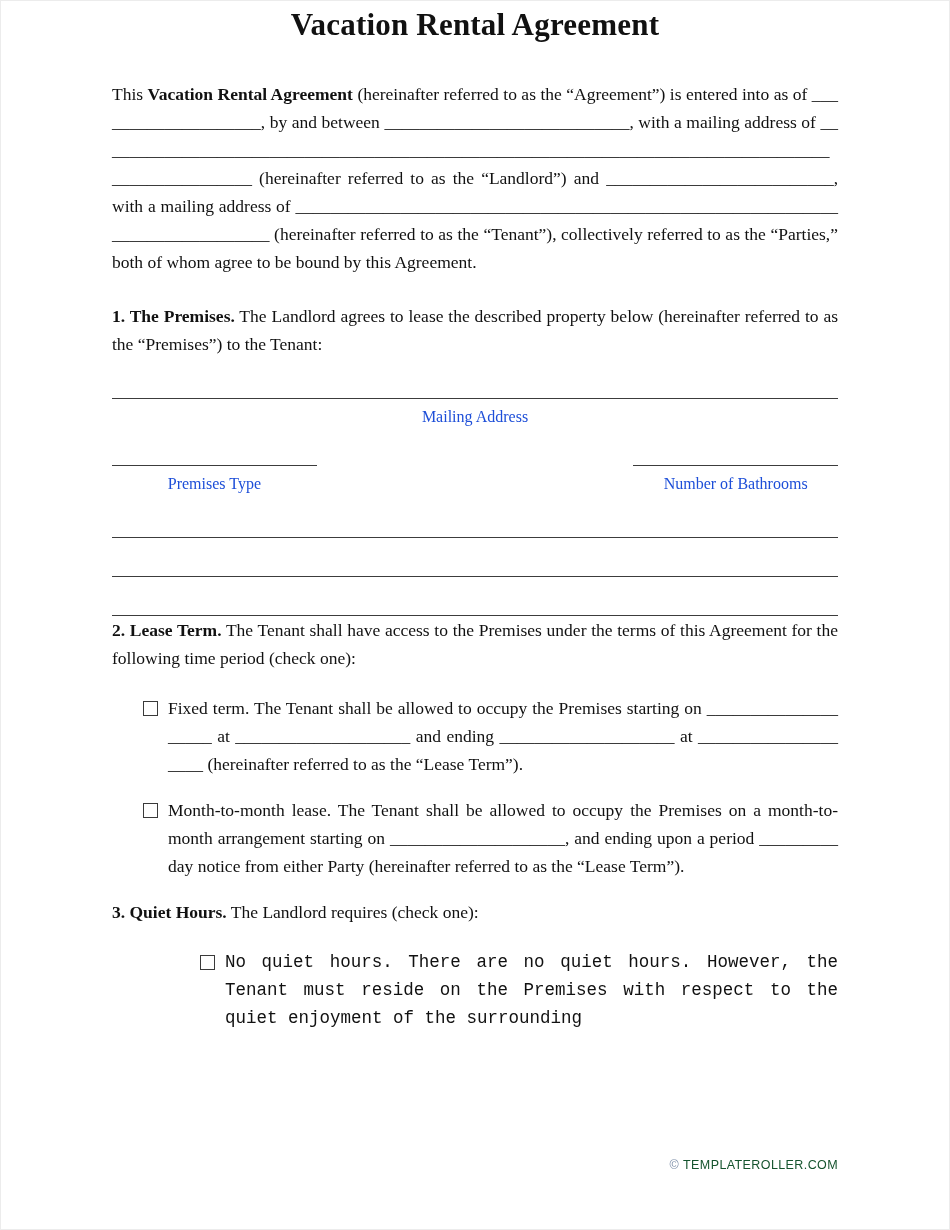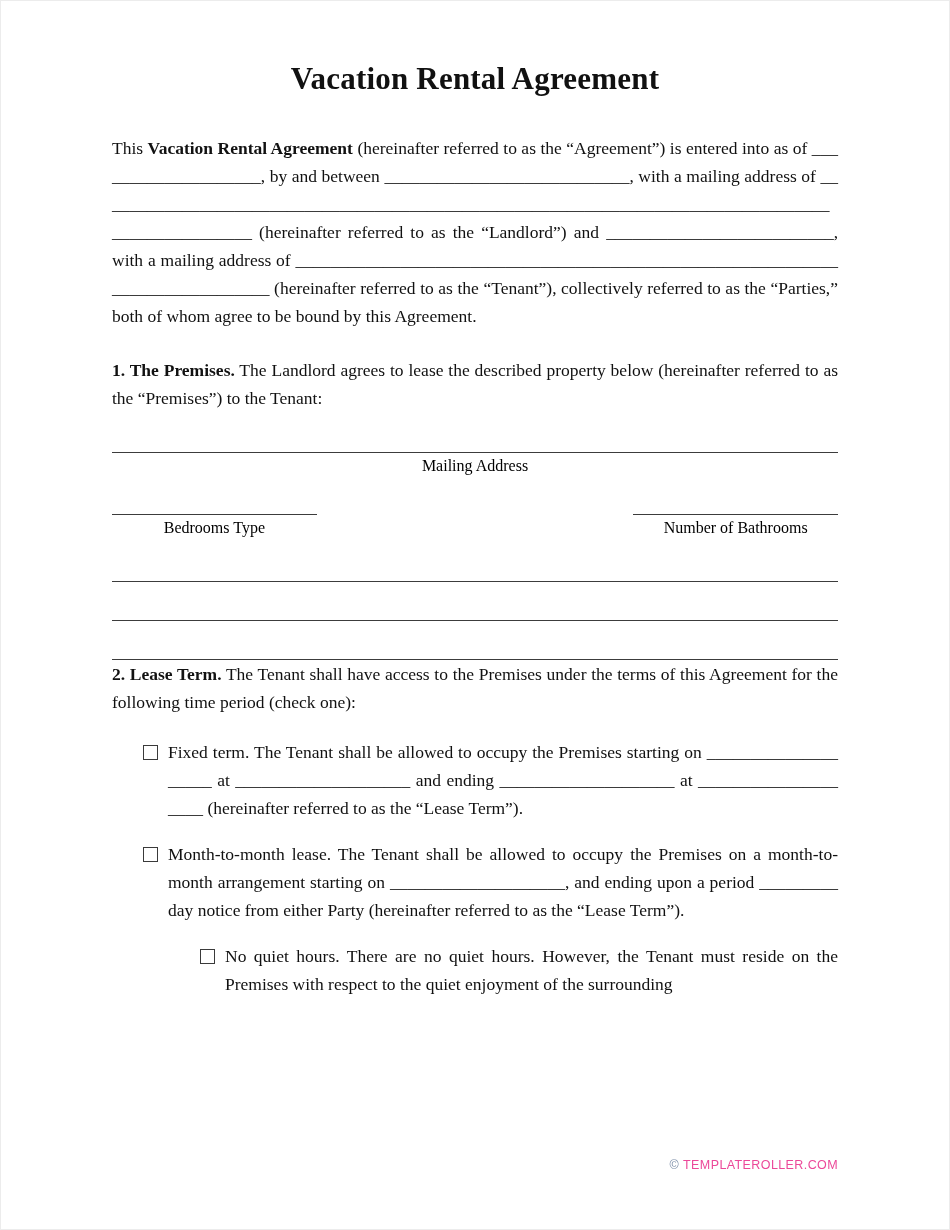--- a/index.html
+++ b/index.html
@@ -8,21 +8,20 @@
     width: 950px;
     height: 1230px;
     background: #ffffff;
     overflow: hidden;
     box-shadow: inset 0 0 0 1px #ececec;
     font-family: "Liberation Serif", serif;
     font-size: 17.5px;
     line-height: 1.6;
     color: #111;
     box-sizing: border-box;
-    padding-top: 54px;
   }
   .content { margin: 0 112px; }
   h1.title {
     font-size: 31px;
     font-weight: bold;
     text-align: center;
     margin: 0 0 30px 0;
     letter-spacing: 0.2px;
     font-family: "Liberation Serif", serif;
   }
@@ -33,42 +32,43 @@
   .blank { word-break: break-all; }
 
   
   .rule {
     height: 0;
     border-bottom: 1.2px solid #3c3c3c;
   }
   .field-label {
     text-align: center;
     font-size: 16px;
-    color: #000000;
+    margin-top: 5px;
+    color: #1d4ed8;
   }
   .field-mailing { margin-top: 40px; }
   .cols {
     display: flex;
     justify-content: space-between;
     margin-top: 36px;
   }
   .col { width: 28.2%; }
   .other-lines { margin-top: 40px; }
   .other-lines .rule { margin-top: 38px; }
   .other-lines .rule:first-child { margin-top: 0; }
   .field-other-label { margin-bottom: 30px; }
 
   
   .options { margin-top: 18px; }
   .option {
     display: flex;
     align-items: flex-start;
     margin: 0 0 18px 31px;
   }
-  .option-deep { margin-left: 88px; }
+  .option-deep { margin-left: 88px; font-family: Liberation Mono, monospace; }
   .checkbox {
     flex: 0 0 auto;
     width: 13px;
     height: 13px;
     border: 1.2px solid #3a3a3a;
     margin-top: 7px;
     margin-right: 10px;
     background: #fff;
   }
   .option-text { margin: 0; }
@@ -76,21 +76,21 @@
   
   .footer {
     position: absolute;
     right: 112px;
     bottom: 55px;
     font-family: "Liberation Sans", sans-serif;
     font-size: 12.5px;
     letter-spacing: 0.4px;
   }
   .copy { color: #7d8fa9; }
-  .footer-link { color: #ec4899; text-decoration: none; margin-left: 4px; cursor: pointer; }
+  .footer-link { color: #14532d; text-decoration: none; margin-left: 4px; cursor: pointer; }
 </style>
 </head>
 <body>
 
 <div class="page">
   <div class="content">
 
     <h1 class="title">Vacation Rental Agreement</h1>
 
     <p class="para justify"><span>This </span><b>Vacation Rental Agreement</b><span> (hereinafter referred to as the “Agreement”) is entered into as of </span><span class="blank">____________________</span><span>, by and between </span><span class="blank">____________________________</span><span>, with a mailing address of </span><span class="blank">____________________________________________________________________________________________________</span><span> (hereinafter referred to as the “Landlord”) and </span><span class="blank">__________________________</span><span>, with a mailing address of </span><span class="blank">________________________________________________________________________________</span><span> (hereinafter referred to as the “Tenant”), collectively referred to as the “Parties,” both of whom agree to be bound by this Agreement.</span></p>
@@ -98,21 +98,21 @@
     <p class="section-para justify"><b>1. The Premises.</b><span> The Landlord agrees to lease the described property below (hereinafter referred to as the “Premises”) to the Tenant:</span></p>
 
     <div class="field field-mailing">
       <div class="rule"></div>
       <div class="field-label">Mailing Address</div>
     </div>
 
     <div class="cols">
       <div class="col">
         <div class="rule"></div>
-        <div class="field-label">Bedrooms Type</div>
+        <div class="field-label">Premises Type</div>
       </div>
       <div class="col">
         <div class="rule"></div>
         <div class="field-label">Number of Bathrooms</div>
       </div>
     </div>
 
     <div class="other-lines">
       <div class="rule"></div>
       <div class="rule"></div>
@@ -126,20 +126,21 @@
         <span class="checkbox"></span>
         <p class="option-text justify"><span>Fixed term. The Tenant shall be allowed to occupy the Premises starting on </span><span class="blank">____________________</span><span> at </span><span class="blank">____________________</span><span> and ending </span><span class="blank">____________________</span><span> at </span><span class="blank">____________________</span><span> (hereinafter referred to as the “Lease Term”).</span></p>
       </div>
 
       <div class="option">
         <span class="checkbox"></span>
         <p class="option-text justify"><span>Month-to-month lease. The Tenant shall be allowed to occupy the Premises on a month-to-month arrangement starting on </span><span class="blank">____________________</span><span>, and ending upon a period </span><span class="blank">_________</span><span> day notice from either Party (hereinafter referred to as the “Lease Term”).</span></p>
       </div>
     </div>
 
+    <p class="section-para justify"><b>3. Quiet Hours.</b><span> The Landlord requires (check one):</span></p>
 
     <div class="options">
       <div class="option option-deep">
         <span class="checkbox"></span>
         <p class="option-text justify"><span>No quiet hours. There are no quiet hours. However, the Tenant must reside on the Premises with respect to the quiet enjoyment of the surrounding</span></p>
       </div>
     </div>
 
   </div>
 

